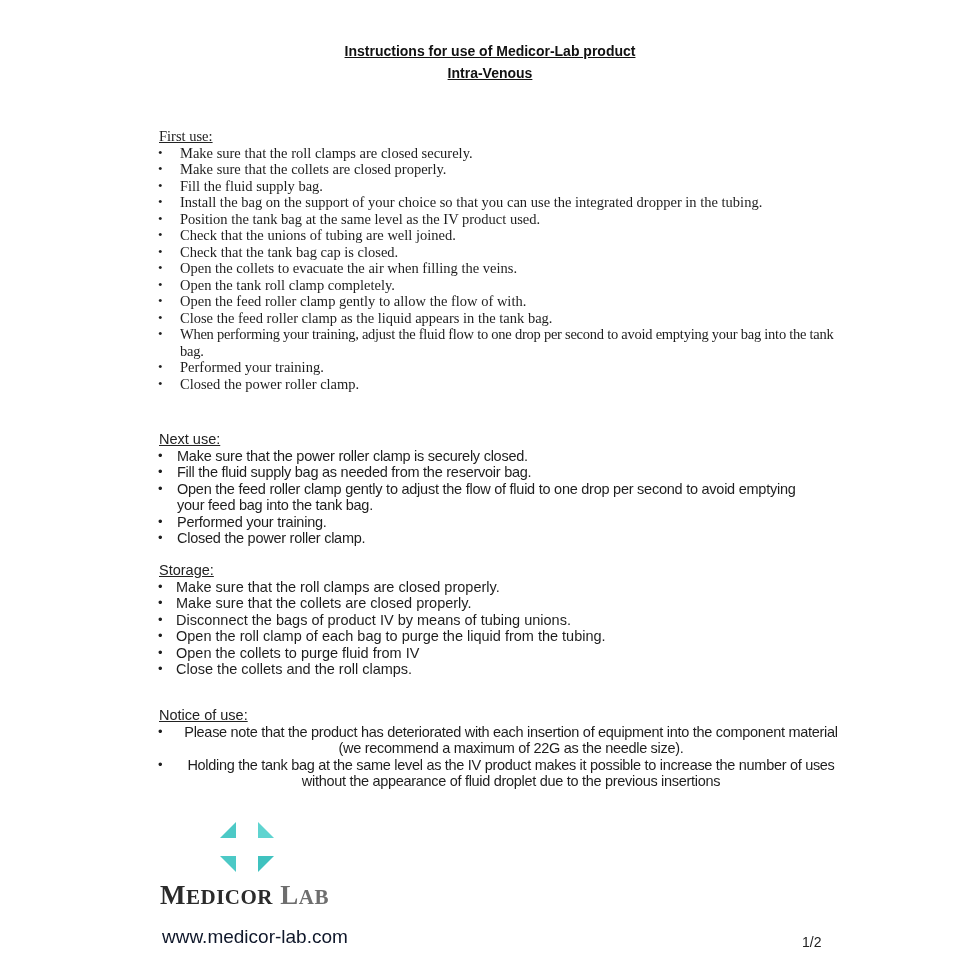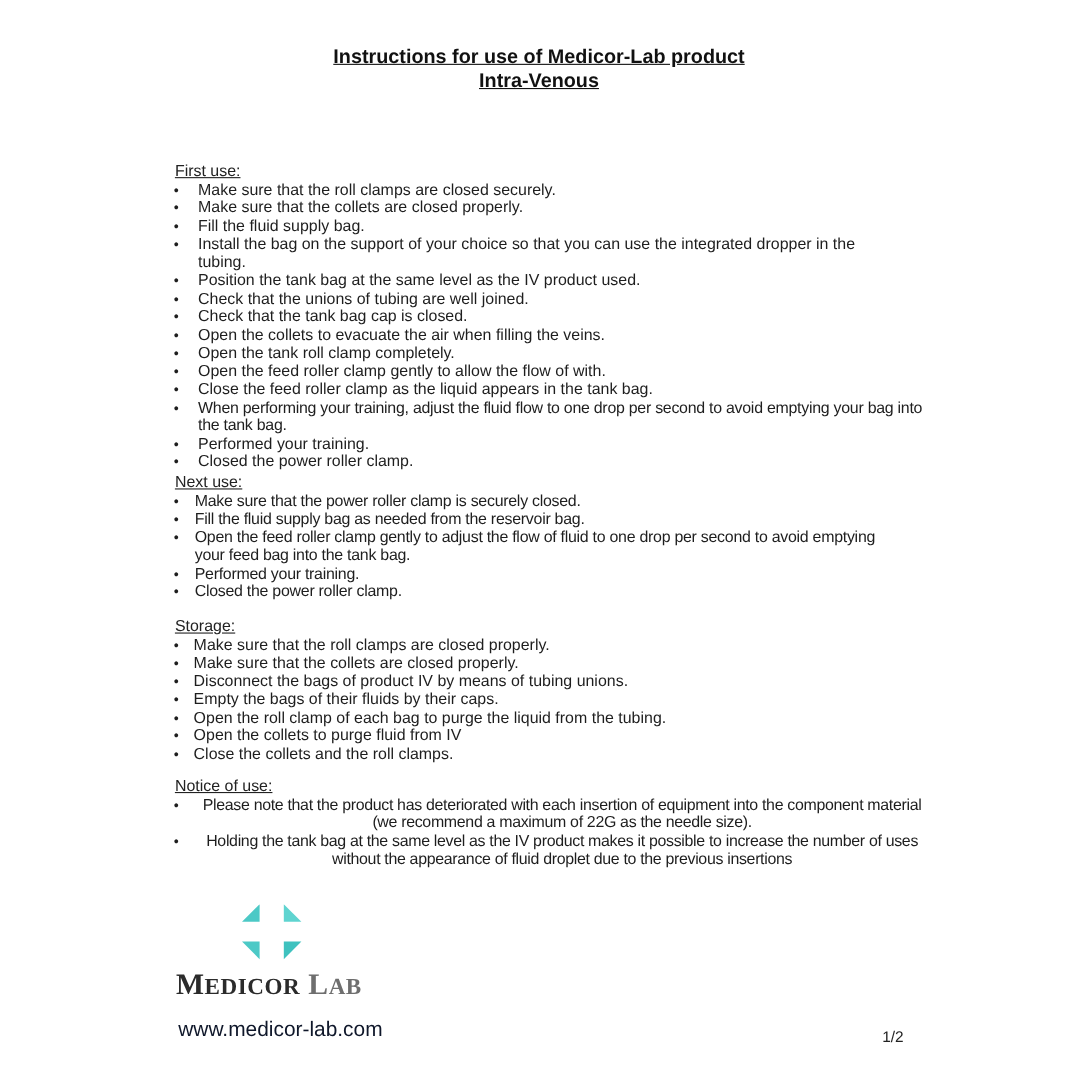--- a/index.html
+++ b/index.html
@@ -2,36 +2,36 @@
 <html><head>
   <meta charset="utf-8">
   <style>
     html, body { margin: 0; padding: 0; }
     body {
       width: 980px; height: 980px; background: #ffffff; position: relative; overflow: hidden;
       font-family: "Liberation Sans", sans-serif; color: #1c1c1c;
     }
     .title {
       position: absolute; left: 0; width: 980px; text-align: center;
-      font-weight: bold; font-size: 18px; text-decoration: underline; color: #111;
+      font-weight: bold; font-size: 14px; text-decoration: underline; color: #111;
       line-height: 22px;
     }
     .title.t1 { top: 40px; }
     .title.t2 { top: 62px; }
 
     .section { position: absolute; left: 155px; width: 690px; }
     .sec-head { font-size: 14.5px; text-decoration: underline; line-height: 16.5px; color: #222; margin-left: 4px; }
     ul.items { list-style: none; margin: 0; padding: 0; }
     ul.items li {
       position: relative; padding-left: 25px; font-size: 14.5px; line-height: 16.5px; color: #1e1e1e;
     }
     ul.items li::before {
       content: "\2022"; position: absolute; left: 3px; top: 0; font-size: 13px;
     }
-    .s-first { top: 148px; }
+    .s-first { top: 128px; font-family: Liberation Serif, serif; }
     .s-first .sec-head { margin-left: 4px; }
     .s-first ul.items li { padding-left: 25px; }
     .s-next { top: 431px; }
     .s-next ul.items li { padding-left: 22px; }
     .s-storage { top: 562px; }
     .s-storage ul.items li { padding-left: 21px; }
     .s-notice { top: 707px; }
     .s-notice ul.items li { padding-left: 21px; }
     .s-notice ul.items li { width: 670px; text-align: center; }
 
@@ -86,21 +86,20 @@
     <li style="letter-spacing:-0.25px">Closed the power roller clamp.</li>
   </ul>
 </div>
 
 <div class="section s-storage">
   <div class="sec-head">Storage:</div>
   <ul class="items">
     <li>Make sure that the roll clamps are closed properly.</li>
     <li>Make sure that the collets are closed properly.</li>
     <li>Disconnect the bags of product IV by means of tubing unions.</li>
-    <li>Empty the bags of their fluids by their caps.</li>
     <li>Open the roll clamp of each bag to purge the liquid from the tubing.</li>
     <li>Open the collets to purge fluid from IV</li>
     <li>Close the collets and the roll clamps.</li>
   </ul>
 </div>
 
 <div class="section s-notice">
   <div class="sec-head">Notice of use:</div>
   <ul class="items">
     <li style="letter-spacing:-0.3px">Please note that the product has deteriorated with each insertion of equipment into the component material (we recommend a maximum of 22G as the needle size).</li>

